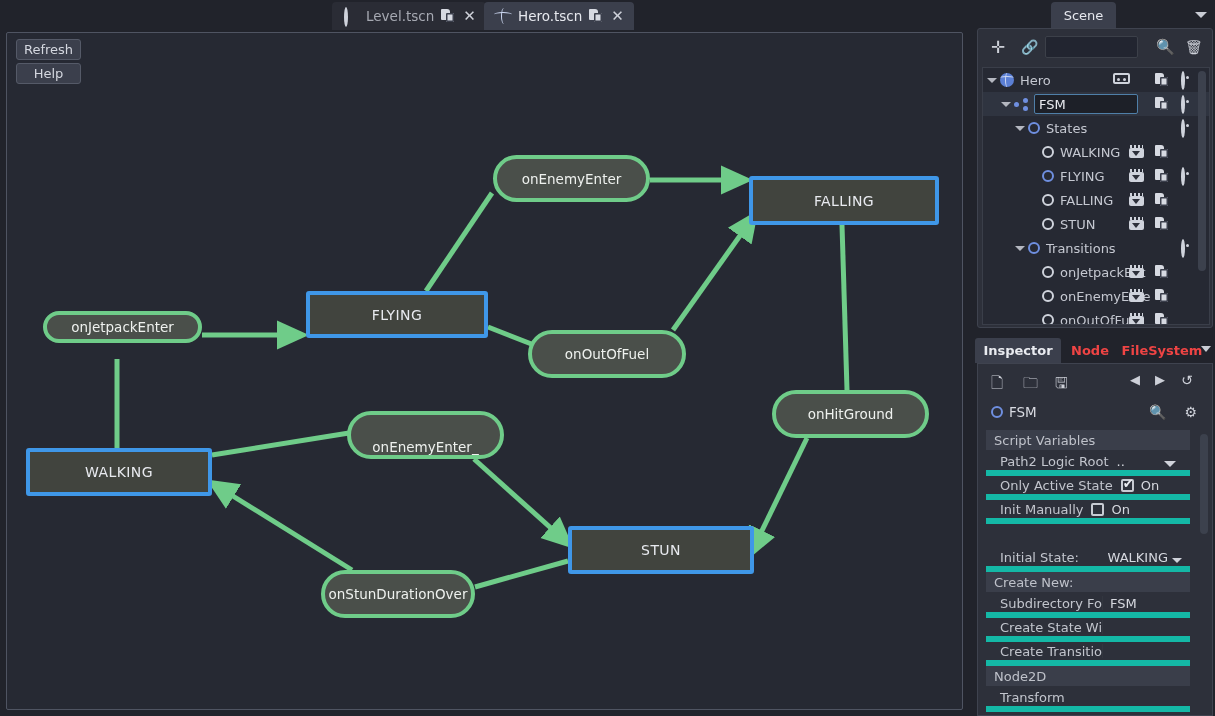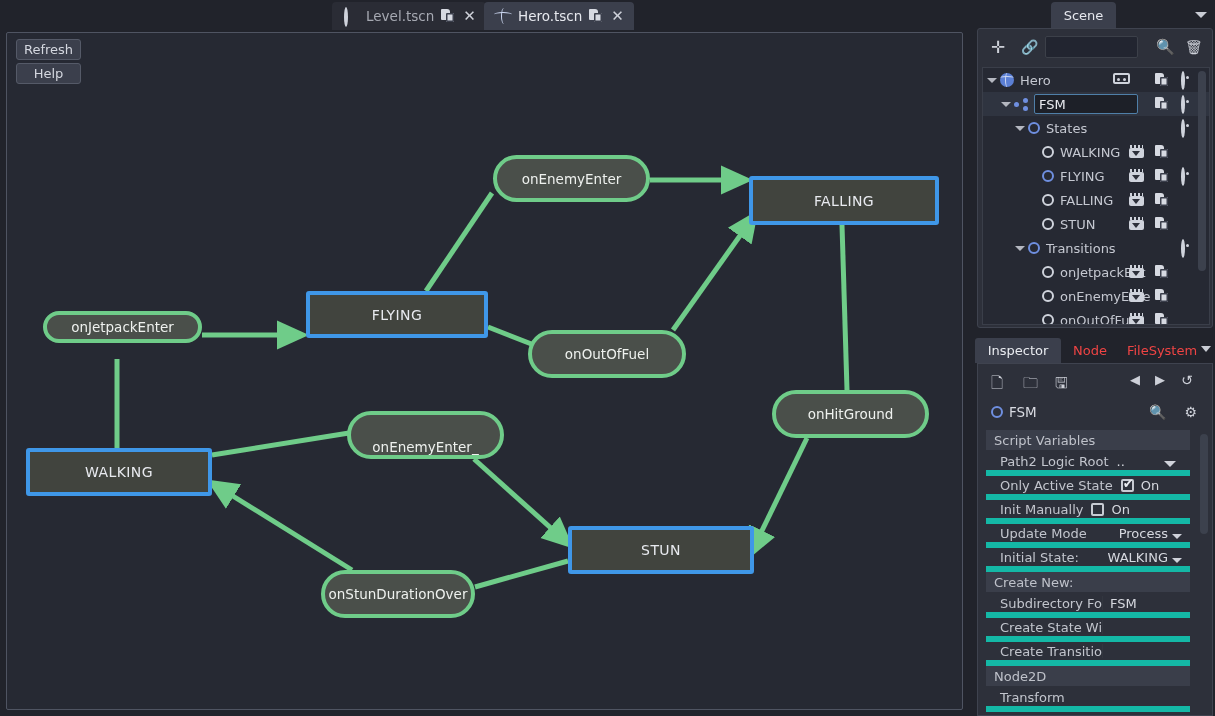--- a/index.html
+++ b/index.html
@@ -173,21 +173,21 @@
     position:absolute; left:1px; top:0px; width:13px; height:3px;
     background: repeating-linear-gradient(to right,#cfd3dc 0 2px, transparent 2px 4px);
   }
   .scrollbar {
     position: absolute; right: 2px; width: 8px;
     background: #3c414d; border-radius: 4px;
   }
 
   
   .insp-tabbar {
-    position: absolute; left: 975px; top: 338px; width: 240px; height: 26px;
+    position: absolute; left: 975px; top: 338px; width: 240px; height: 26px; font-weight: bold;
   }
   .itab {
     position: absolute; top: 0; height: 25px; font-size: 13px;
     display: flex; align-items: center; justify-content: center;
     color: #ef4444; border-radius: 3px 3px 0 0;
   }
   .itab.active { background: #3b3f4c; color: #e9ebf0; }
   .insp-panel {
     position: absolute; left: 977px; top: 363px; width: 236px; height: 353px;
     background: #2d303a; border: 1px solid #3f434f;
@@ -465,25 +465,20 @@
         <div class="prop-row" style="top: 46px;">
           <span class="prop-label">Only Active State</span>
           <span class="chk on" style="margin-left: 8px;"></span>
           <span class="prop-val" style="margin-left: 7px;">On</span>
         </div>
         <div class="prop-row" style="top: 70px;">
           <span class="prop-label">Init Manually</span>
           <span class="chk" style="margin-left: 8px;"></span>
           <span class="prop-val" style="margin-left: 7px;">On</span>
         </div>
-        <div class="prop-row" style="top: 94px;">
-          <span class="prop-label">Update Mode</span>
-          <span class="prop-val" style="position: absolute; right: 22px;">Process</span>
-          <span class="caret-dn" style="position: absolute; right: 8px; top: 10px;"></span>
-        </div>
         <div class="prop-row" style="top: 118px;">
           <span class="prop-label">Initial State:</span>
           <span class="prop-val" style="position: absolute; right: 22px;">WALKING</span>
           <span class="caret-dn" style="position: absolute; right: 8px; top: 10px;"></span>
         </div>
         <div class="cat-row" style="top: 142px;">Create New:</div>
         <div class="prop-row" style="top: 164px;">
           <span class="prop-label">Subdirectory Fo</span>
           <span style="position: absolute; left: 116px; top: 2px; bottom: 2px; width: 1px; background: rgb(50, 54, 63);"></span>
           <span class="prop-val" style="position: absolute; left: 124px;">FSM</span>

